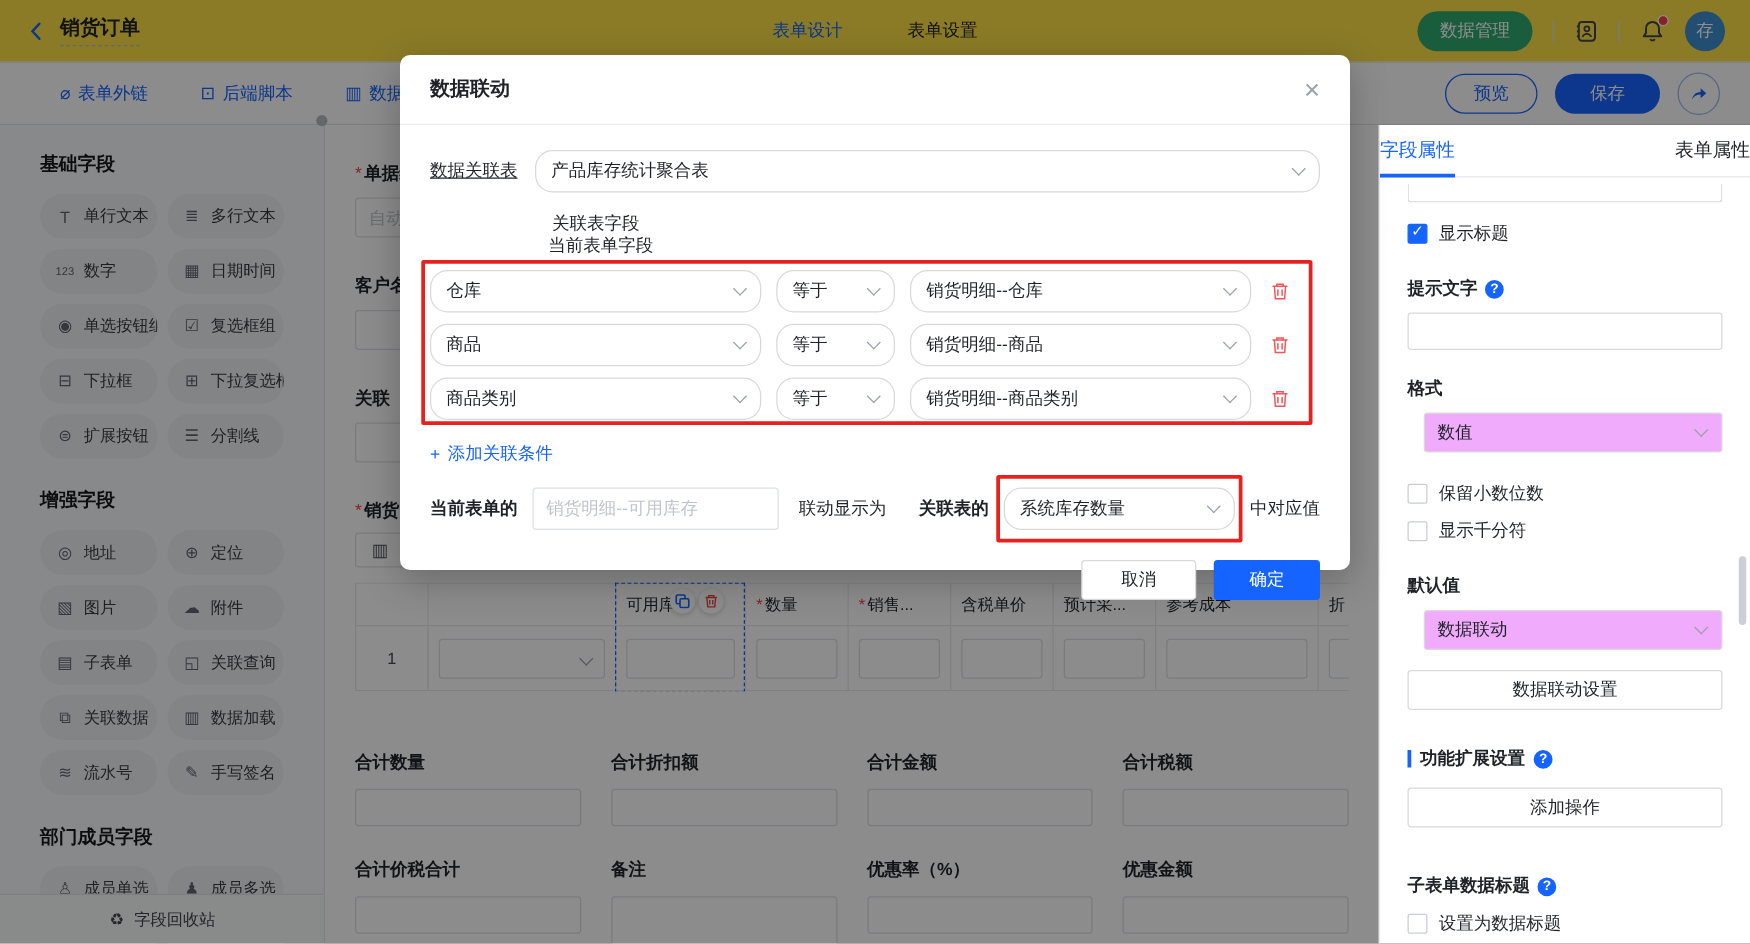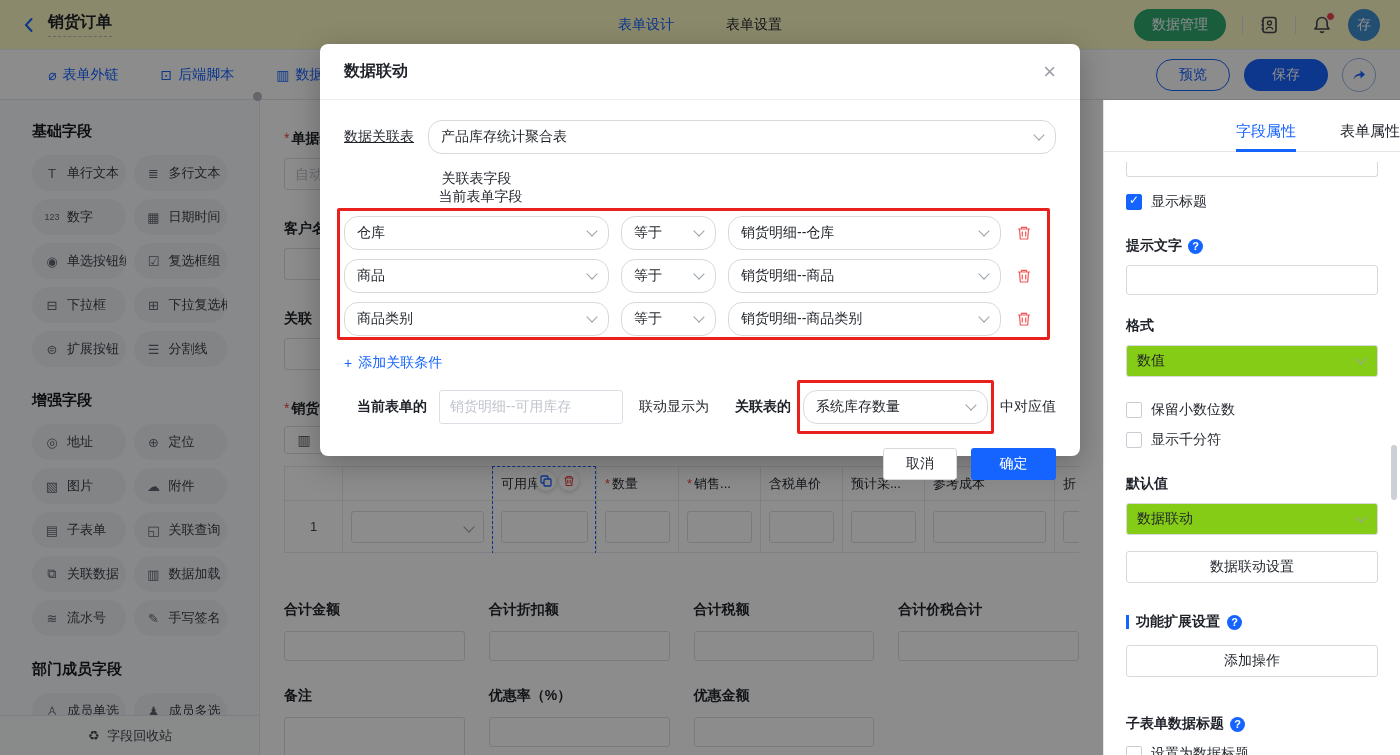--- a/index.html
+++ b/index.html
@@ -2,21 +2,21 @@
 <html><head>
 <meta charset="utf-8">
 <style>
   * { margin:0; padding:0; box-sizing:border-box; }
   body { font-family:"Liberation Sans","DejaVu Sans",sans-serif; background:#555; }
   .screen { position:relative; width:1400px; height:755px; background:#fff; overflow:hidden;
             font-size:14px; color:#1f2329; }
 
   
   .topbar { height:50px; display:flex; align-items:center; padding:0 20px;
-            border-bottom:1px solid #eef0f2; position:relative; background:#fef9c3;font-family:Liberation Mono, monospace; }
+            border-bottom:1px solid #eef0f2; position:relative; background:#fde047;font-family:Liberation Mono, monospace; }
   .tb-left { display:flex; align-items:center; gap:10px; }
   .back { color:#1664ff; display:flex; align-items:center; cursor:pointer; }
   .doc-title { font-size:16px; font-weight:700; border-bottom:1px dashed #b9bdc4; padding-bottom:3px; }
   .tb-center { position:absolute; left:50%; transform:translateX(-50%); display:flex; gap:52px; }
   .htab { font-size:14px; color:#1f2329; cursor:pointer; }
   .htab.active { color:#1664ff; }
   .tb-right { margin-left:auto; display:flex; align-items:center; gap:16px; }
   .green-pill { border:none; height:32px; padding:0 18px; border-radius:16px; background:#2faa70;
                 color:#fff; font-size:14px; cursor:pointer; font-family:inherit; }
   .vdiv { width:1px; height:18px; background:#dcdfe3; }
@@ -84,37 +84,37 @@
             display:flex; align-items:center; justify-content:center; cursor:pointer; }
 
   .totals { margin-top:48px; display:grid; grid-template-columns:repeat(4,1fr); column-gap:24px; row-gap:26px; }
   .tot-label { font-weight:600; font-size:14px; }
   .tot-input { margin-top:12px; height:30px; border:1px solid #dcdfe6; border-radius:3px; background:#fff; }
   .tot-input.tall { height:110px; }
 
   
   .panel { width:297px; flex-shrink:0; background:#fff; border-left:1px solid #e5e6eb;
            position:relative; z-index:60; padding:0 22px; overflow:hidden; }
-  .ptabs { height:42px; margin:10px -22px; border-bottom:1px solid #e5e6eb; display:flex;
-           justify-content:flex-end; gap:44px; }
+  .ptabs { height:42px; margin:0 -22px; border-bottom:1px solid #e5e6eb; display:flex;
+           justify-content:space-between; gap:44px; }
   .ptab { font-size:15px; line-height:42px; height:42px; cursor:pointer; color:#1f2329; }
   .ptab.active { color:#1664ff; border-bottom:3px solid #1664ff; font-weight:500; }
   .partial-input { height:15px; border:1px solid #d9d9d9; border-top:none; border-radius:0 0 3px 3px;
                    margin-top:5px; }
   .cb-row { display:flex; align-items:center; gap:9px; font-size:14px; }
   .cb { width:16px; height:16px; border:1px solid #c9cdd4; border-radius:2px; background:#fff;
         flex-shrink:0; position:relative; cursor:pointer; }
   .cb.checked { background:#1664ff; border-color:#1664ff; }
   .cb.checked::after { content:"✓"; position:absolute; left:2px; top:-2px; color:#fff; font-size:12px; }
   .plabel { font-weight:600; font-size:14px; display:flex; align-items:center; gap:6px; }
   .help { width:15px; height:15px; border-radius:50%; background:#1664ff; color:#fff; font-size:11px;
           display:inline-flex; align-items:center; justify-content:center; cursor:pointer; }
   .pinput { height:30px; border:1px solid #d9d9d9; border-radius:3px; margin-top:10px; }
   .psel { height:32px; border:1px solid #d9d9d9; border-radius:3px; margin-top:10px; display:flex;
-          align-items:center; padding:0 10px; position:relative; font-size:14px; cursor:pointer; background:#84cc16; }
+          align-items:center; padding:0 10px; position:relative; font-size:14px; cursor:pointer; background:#f0abfc;margin-left:13px; }
   .psel::after, .msel::after { content:""; position:absolute; right:12px; top:50%; width:7px; height:7px;
           margin-top:-6px; border-right:1.5px solid #9aa0a8; border-bottom:1.5px solid #9aa0a8;
           transform:rotate(45deg); }
   .pbtn { width:100%; height:32px; border:1px solid #d9d9d9; border-radius:3px; background:#fff;
           font-size:14px; color:#1f2329; cursor:pointer; font-family:inherit; }
   .ext-head { display:flex; align-items:center; gap:7px; font-weight:700; font-size:14px; }
   .ext-head .bar { width:3px; height:14px; background:#1664ff; }
   .pscroll { position:absolute; right:3px; top:345px; width:6px; height:55px; background:#ccd0d6;
              border-radius:3px; }
 
@@ -143,29 +143,29 @@
   .ch-sp { width:119px; }
   .ch-right { width:273px; text-align:center; }
   .cond-wrap { position:relative; margin-top:10px; }
   .cond-row { display:flex; align-items:center; gap:12px; margin-bottom:9px; }
   .w265{width:265px} .w95{width:95px} .w273{width:273px} .w185{width:185px}
   .trash-btn { width:22px; height:22px; display:flex; align-items:center; justify-content:center; cursor:pointer; }
   .redbox1 { position:absolute; left:-7px; right:6px; top:-8px; bottom:-4px; border:3px solid #e8201e;
              border-radius:2px; pointer-events:none; }
   .addlink { display:inline-flex; align-items:center; gap:6px; color:#1664ff; margin-top:4px;
              cursor:pointer; font-size:14px; }
-  .m-maprow { display:flex; align-items:center; margin-top:18px; font-size:14px; white-space:nowrap;margin-left:13px; }
+  .m-maprow { display:flex; align-items:center; margin-top:18px; font-size:14px; white-space:nowrap; }
   .dis-input { width:200px; height:34px; border:1px solid #dcdfe6; border-radius:3px; margin-left:12px;
                display:flex; align-items:center; padding:0 10px; color:#c0c4cc; background:#fff; }
   .ml16{margin-left:16px} .ml26{margin-left:26px} .ml12{margin-left:12px}
   .selwrap { position:relative; margin-left:12px;text-align:center; }
   .redbox2 { position:absolute; inset:-10px -6px; border:3px solid #e8201e; border-radius:2px;
              pointer-events:none; }
   .m-foot { display:flex; justify-content:flex-end; gap:14px; margin-top:24px; }
-  .btn-cancel { width:74px; height:32px; border:1px solid #d9d9d9; border-radius:3px; background:#fff;
+  .btn-cancel { width:92px; height:32px; border:1px solid #d9d9d9; border-radius:3px; background:#fff;
                 font-size:14px; cursor:pointer; font-family:inherit; color:#1f2329; }
   .btn-ok { width:85px; height:32px; border:none; border-radius:3px; background:#1664ff; color:#fff;
             font-size:14px; cursor:pointer; font-family:inherit; }
 </style>
 </head>
 <body>
 
 <div class="screen">
 
   <header class="topbar">
@@ -426,25 +426,29 @@
               <svg width="12" height="12" viewBox="0 0 12 12">
                   <path d="M1.5 3h9M4 3V1.5h4V3M2.5 3l.7 7.5h5.6L9.5 3M4.8 5v3.5M7.2 5v3.5" fill="none" stroke="#e8433f" stroke-width="1.1"></path>
                 </svg>
             </span>
           </div>
         </div>
       </div>
 
       <div class="totals">
         <div>
+            <div class="tot-label">合计数量</div>
+            <div class="tot-input"></div>
+          </div>
+        <div>
+            <div class="tot-label">合计折扣额</div>
+            <div class="tot-input"></div>
+          </div>
+        <div>
             <div class="tot-label">合计金额</div>
-            <div class="tot-input"></div>
-          </div>
-        <div>
-            <div class="tot-label">合计折扣额</div>
             <div class="tot-input"></div>
           </div>
         <div>
             <div class="tot-label">合计税额</div>
             <div class="tot-input"></div>
           </div>
         <div>
             <div class="tot-label">合计价税合计</div>
             <div class="tot-input"></div>
           </div>

